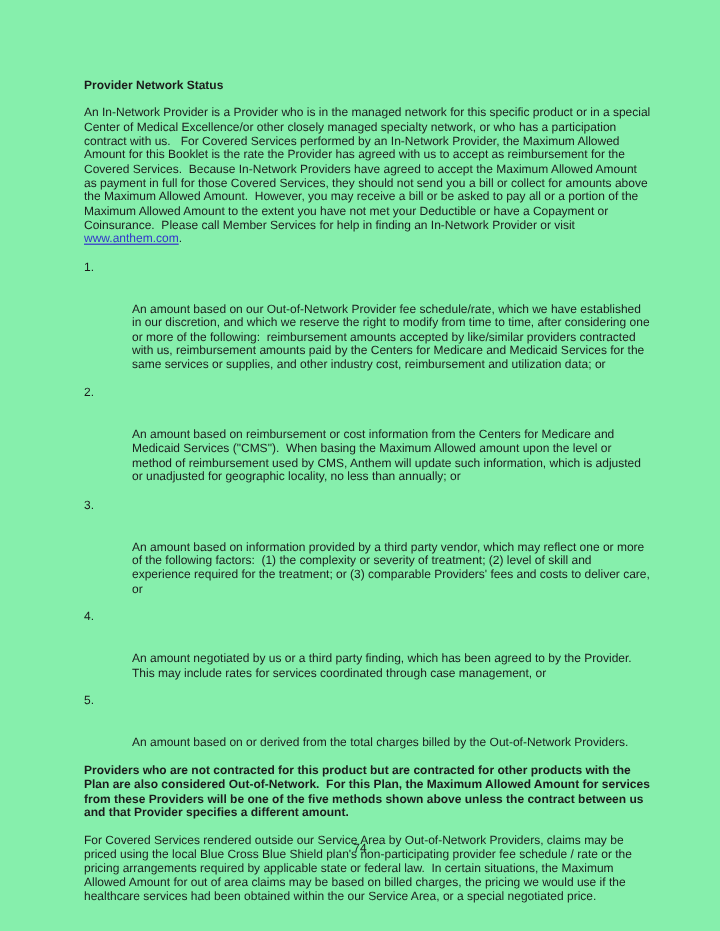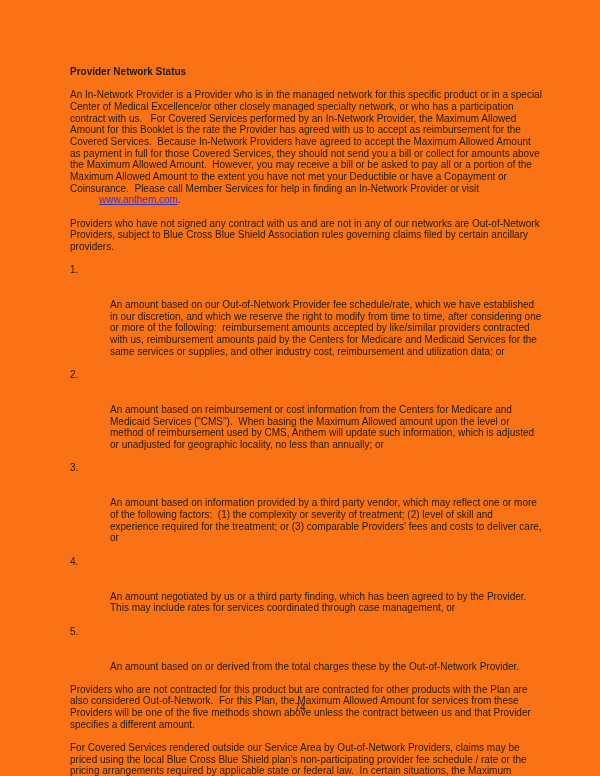--- a/index.html
+++ b/index.html
@@ -4,21 +4,21 @@
 <style>
   html, body {
     margin: 0;
     padding: 0;
     background: #ffffff;
   }
   .page {
     position: relative;
     width: 600px;
     height: 776px;
-    background: #f97316;
+    background: #86efac;
     font-family: "Liberation Sans", sans-serif;
     color: #1b1b1b;
     overflow: hidden;
   }
   .content {
     position: absolute;
     left: 70px;
     top: 66px;
     width: 474px;
     font-size: 10px;
@@ -29,40 +29,39 @@
     font-weight: bold;
     font-size: 10px;
     margin: 0 0 11.65px 0;
     white-space: pre-wrap;
   }
   .para {
     margin: 0 0 11.65px 0;
     white-space: pre-wrap;
   }
   .bold {
-    font-weight: normal;
+    font-weight: bold;
   }
   .method {
     display: flex;
     margin: 0 0 11.65px 0;
   }
   .method-num {
     flex: 0 0 40px;
     width: 40px;
   }
   .method-text {
     flex: 1;
     white-space: pre-wrap;
     margin-top: 35px;
   }
   .link {
     color: #3333cc;
     text-decoration: underline;
     cursor: pointer;
-    margin-left: 29px;
   }
   .page-number {
     position: absolute;
     left: 0;
     top: 702px;
     width: 100%;
     text-align: center;
     font-size: 10px;
     line-height: 11.65px;
   }
@@ -71,21 +70,20 @@
 <body>
 
 <div class="page">
   <div class="content">
 
     <p class="heading">Provider Network Status</p>
 
 
     <p class="para"><span>An In-Network Provider is a Provider who is in the managed network for this specific product or in a special Center of Medical Excellence/or other closely managed specialty network, or who has a participation contract with us.   For Covered Services performed by an In-Network Provider, the Maximum Allowed Amount for this Booklet is the rate the Provider has agreed with us to accept as reimbursement for the Covered Services.  Because In-Network Providers have agreed to accept the Maximum Allowed Amount as payment in full for those Covered Services, they should not send you a bill or collect for amounts above the Maximum Allowed Amount.  However, you may receive a bill or be asked to pay all or a portion of the Maximum Allowed Amount to the extent you have not met your Deductible or have a Copayment or Coinsurance.  Please call Member Services for help in finding an In-Network Provider or visit </span><a class="link">www.anthem.com</a><span>.</span></p>
 
-    <p class="para">Providers who have not signed any contract with us and are not in any of our networks are Out-of-Network Providers, subject to Blue Cross Blue Shield Association rules governing claims filed by certain ancillary providers.</p>
 
 
     <div class="method">
       <span class="method-num">1.</span>
       <span class="method-text">An amount based on our Out-of-Network Provider fee schedule/rate, which we have established in our discretion, and which we reserve the right to modify from time to time, after considering one or more of the following:  reimbursement amounts accepted by like/similar providers contracted with us, reimbursement amounts paid by the Centers for Medicare and Medicaid Services for the same services or supplies, and other industry cost, reimbursement and utilization data; or</span>
     </div>
 
     <div class="method">
       <span class="method-num">2.</span>
       <span class="method-text">An amount based on reimbursement or cost information from the Centers for Medicare and Medicaid Services ("CMS").  When basing the Maximum Allowed amount upon the level or method of reimbursement used by CMS, Anthem will update such information, which is adjusted or unadjusted for geographic locality, no less than annually; or</span>
@@ -96,21 +94,21 @@
       <span class="method-text">An amount based on information provided by a third party vendor, which may reflect one or more of the following factors:  (1) the complexity or severity of treatment; (2) level of skill and experience required for the treatment; or (3) comparable Providers' fees and costs to deliver care, or</span>
     </div>
 
     <div class="method">
       <span class="method-num">4.</span>
       <span class="method-text">An amount negotiated by us or a third party finding, which has been agreed to by the Provider.  This may include rates for services coordinated through case management, or</span>
     </div>
 
     <div class="method">
       <span class="method-num">5.</span>
-      <span class="method-text">An amount based on or derived from the total charges these by the Out-of-Network Provider.</span>
+      <span class="method-text">An amount based on or derived from the total charges billed by the Out-of-Network Providers.</span>
     </div>
 
     <p class="para bold">Providers who are not contracted for this product but are contracted for other products with the Plan are also considered Out-of-Network.  For this Plan, the Maximum Allowed Amount for services from these Providers will be one of the five methods shown above unless the contract between us and that Provider specifies a different amount.</p>
 
     <p class="para">For Covered Services rendered outside our Service Area by Out-of-Network Providers, claims may be priced using the local Blue Cross Blue Shield plan's non-participating provider fee schedule / rate or the pricing arrangements required by applicable state or federal law.  In certain situations, the Maximum Allowed Amount for out of area claims may be based on billed charges, the pricing we would use if the healthcare services had been obtained within the our Service Area, or a special negotiated price.</p>
 
   </div>
 
   <div class="page-number">74</div>
 </div>

